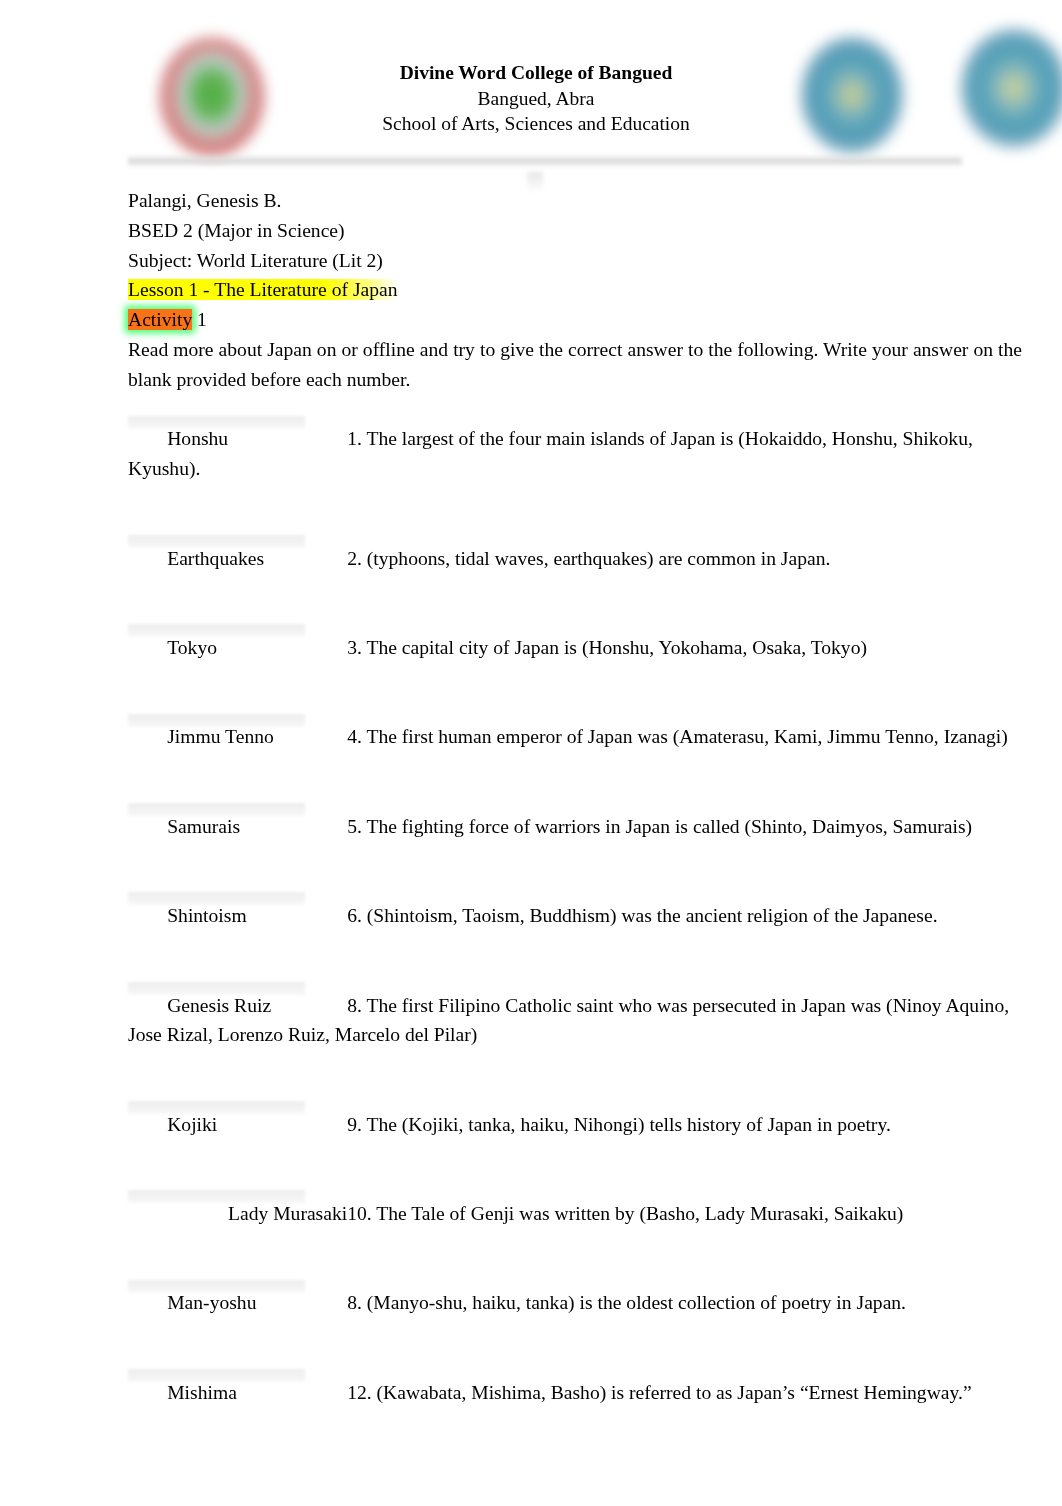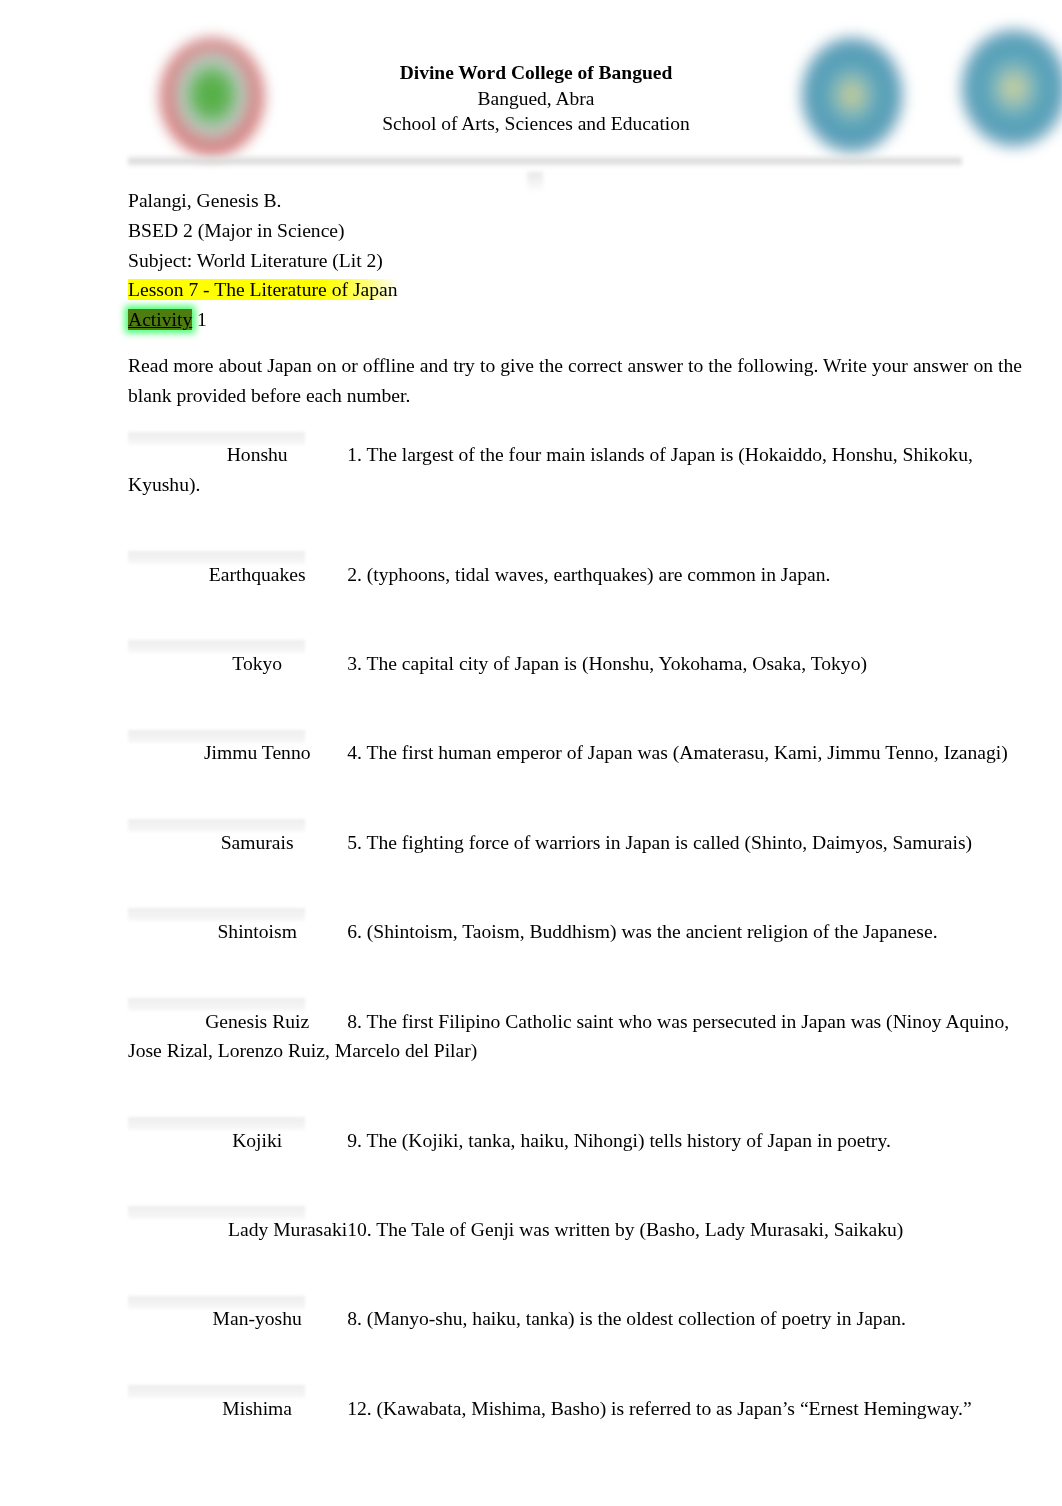--- a/index.html
+++ b/index.html
@@ -101,29 +101,28 @@
     top: 186px;
     width: 894px;
     font-size: 19.6px;
     line-height: 29.8px;
   }
   .line { white-space: pre-wrap; }
   .hl-yellow-fade {
     background: linear-gradient(to right, #ffff00 0%, #ffff00 72%, rgba(255,255,0,0.55) 88%, rgba(255,255,0,0) 100%);
   }
   .hl-green {
-    background: #4d7c0f;
+    background: #f97316;
     box-shadow: 0 0 7px 3px rgba(0,255,60,0.75);
-    text-decoration: underline;
   }
 
   .instructions {
     text-align: justify;
     text-justify: inter-word;
-    margin-top: 16px;
+    margin-top: 0;
   }
 
   
   .quiz { position: relative; }
   .qrow {
     position: relative;
     display: block;
     white-space: pre-wrap;
   }
   .qrow .blank {
@@ -137,21 +136,21 @@
     z-index: 0;
   }
   .qrow .ans,
   .qrow .qtext {
     position: relative;
     z-index: 1;
   }
   .qrow .ans {
     display: inline-block;
     width: 180px;
-    text-align: center;
+    text-align: left;
   }
   .qrow.tight .ans { text-align: right; padding-right: 0; }
 </style>
 </head>
 <body>
 
 <div class="page">
 
   <div class="header">
     <div class="logo logo-left"></div>
@@ -166,21 +165,21 @@
 
     <div class="header-rule"></div>
     <div class="header-ghost"></div>
   </div>
 
   <div class="doc">
 
     <div class="line">Palangi, Genesis B.</div>
     <div class="line">BSED 2 (Major in Science)</div>
     <div class="line">Subject: World Literature (Lit 2)</div>
-    <div class="line"><span class="hl-yellow-fade">Lesson 7 - The Literature of Japan</span></div>
+    <div class="line"><span class="hl-yellow-fade">Lesson 1 - The Literature of Japan</span></div>
 
     <div class="line"><span class="hl-green">Activity</span><span> 1</span></div>
 
     <div class="instructions">Read more about Japan on or offline and try to give the correct answer to the following. Write your answer on the blank provided before each number.</div>
 
     <div class="quiz">
 
       <div class="qrow">
         <span class="blank"></span><span class="ans">Honshu</span><span class="qtext">1. The largest of the four main islands of Japan is (Hokaiddo, Honshu, Shikoku, Kyushu).</span>
       </div>

